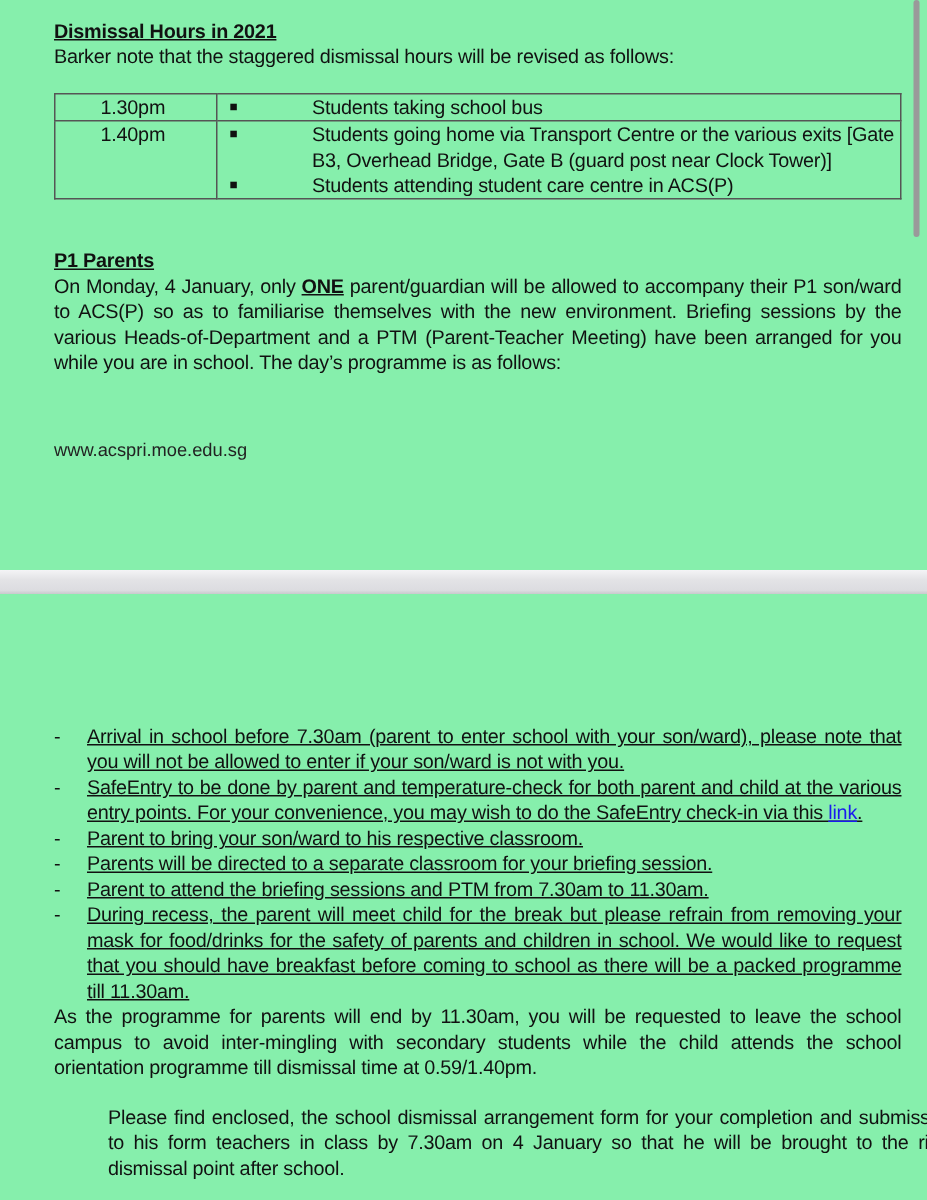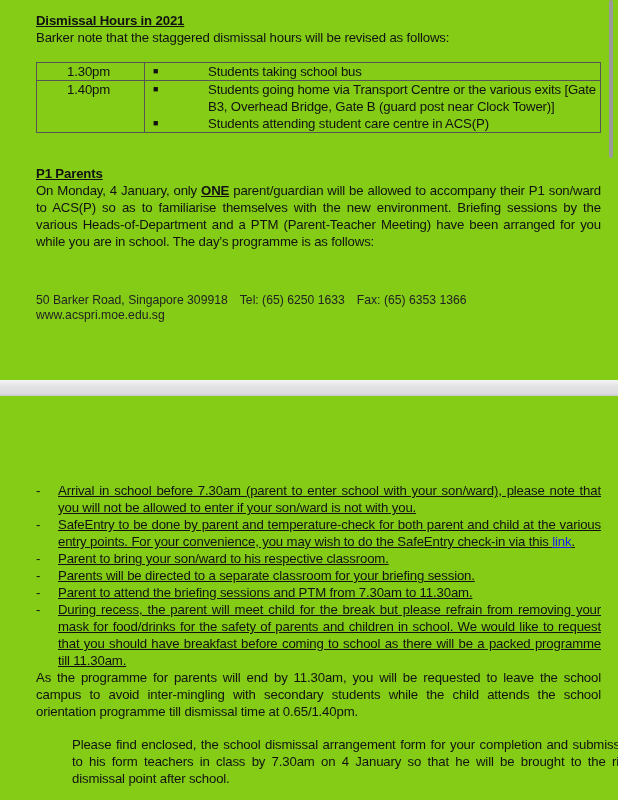--- a/index.html
+++ b/index.html
@@ -2,21 +2,21 @@
 <html><head>
 <meta charset="utf-8">
 <style>
   html, body { margin: 0; padding: 0; }
   body {
     width: 618px; height: 800px; overflow: hidden; background: #ffffff;
     font-family: "Liberation Sans", sans-serif; color: #111;
     position: relative;
   }
   .page {
-    position: absolute; left: 0; width: 618px; background: #84cc16;
+    position: absolute; left: 0; width: 618px; background: #86efac;
   }
   .page1 { top: 0; height: 380px; }
   .page2 { top: 396px; height: 404px; }
   .divider {
     position: absolute; left: 0; top: 380px; width: 618px; height: 16px;
     background: linear-gradient(#f4f4f6 0, #e3e3e6 40%, #dcdce0 85%, #c9c9cd 100%);
   }
   .scrollbar {
     position: absolute; left: 609px; top: 0; width: 4px; height: 158px;
     background: #9a9a9a; border-radius: 2px;
@@ -80,21 +80,20 @@
         </div>
       </td>
     </tr>
   </tbody>
     </table>
 
   <div class="txt heading" style="top:165px;">P1 Parents</div>
   <div class="txt" style="top:182px;"><span>On Monday, 4 January, only </span><b style="text-decoration:underline;">ONE</b><span> parent/guardian will be allowed to accompany their P1 son/ward to ACS(P) so as to familiarise themselves with the new environment. Briefing sessions by the various Heads-of-Department and a PTM (Parent-Teacher Meeting) have been arranged for you while you are in school. The day’s programme is as follows:</span></div>
 
   <div class="footer">
-    <div><span>50 Barker Road, Singapore 309918</span><span class="gap"></span><span>Tel: (65) 6250 1633</span><span class="gap"></span><span>Fax: (65) 6353 1366</span></div>
     <div>www.acspri.moe.edu.sg</div>
   </div>
 </div>
 
 <div class="divider"></div>
 
 <div class="page page2">
   <ul class="prog">
     <li>
         <span class="dash">-</span>
@@ -115,17 +114,17 @@
     <li>
         <span class="dash">-</span>
         <span class="lt">Parent to attend the briefing sessions and PTM from 7.30am to 11.30am.</span>
       </li>
     <li>
         <span class="dash">-</span>
         <span class="lt">During recess, the parent will meet child for the break but please refrain from removing your mask for food/drinks for the safety of parents and children in school. We would like to request that you should have breakfast before coming to school as there will be a packed programme till 11.30am.</span>
       </li>
   </ul>
 
-  <div class="txt" style="top:273px;">As the programme for parents will end by 11.30am, you will be requested to leave the school campus to avoid inter-mingling with secondary students while the child attends the school orientation programme till dismissal time at 0.65/1.40pm.</div>
+  <div class="txt" style="top:273px;">As the programme for parents will end by 11.30am, you will be requested to leave the school campus to avoid inter-mingling with secondary students while the child attends the school orientation programme till dismissal time at 0.59/1.40pm.</div>
   <div class="txt" style="top:340px;margin-left:36px;">Please find enclosed, the school dismissal arrangement form for your completion and submission to his form teachers in class by 7.30am on 4 January so that he will be brought to the right dismissal point after school.</div>
 </div>
 
 <div class="scrollbar"></div>
 
 </body></html>

